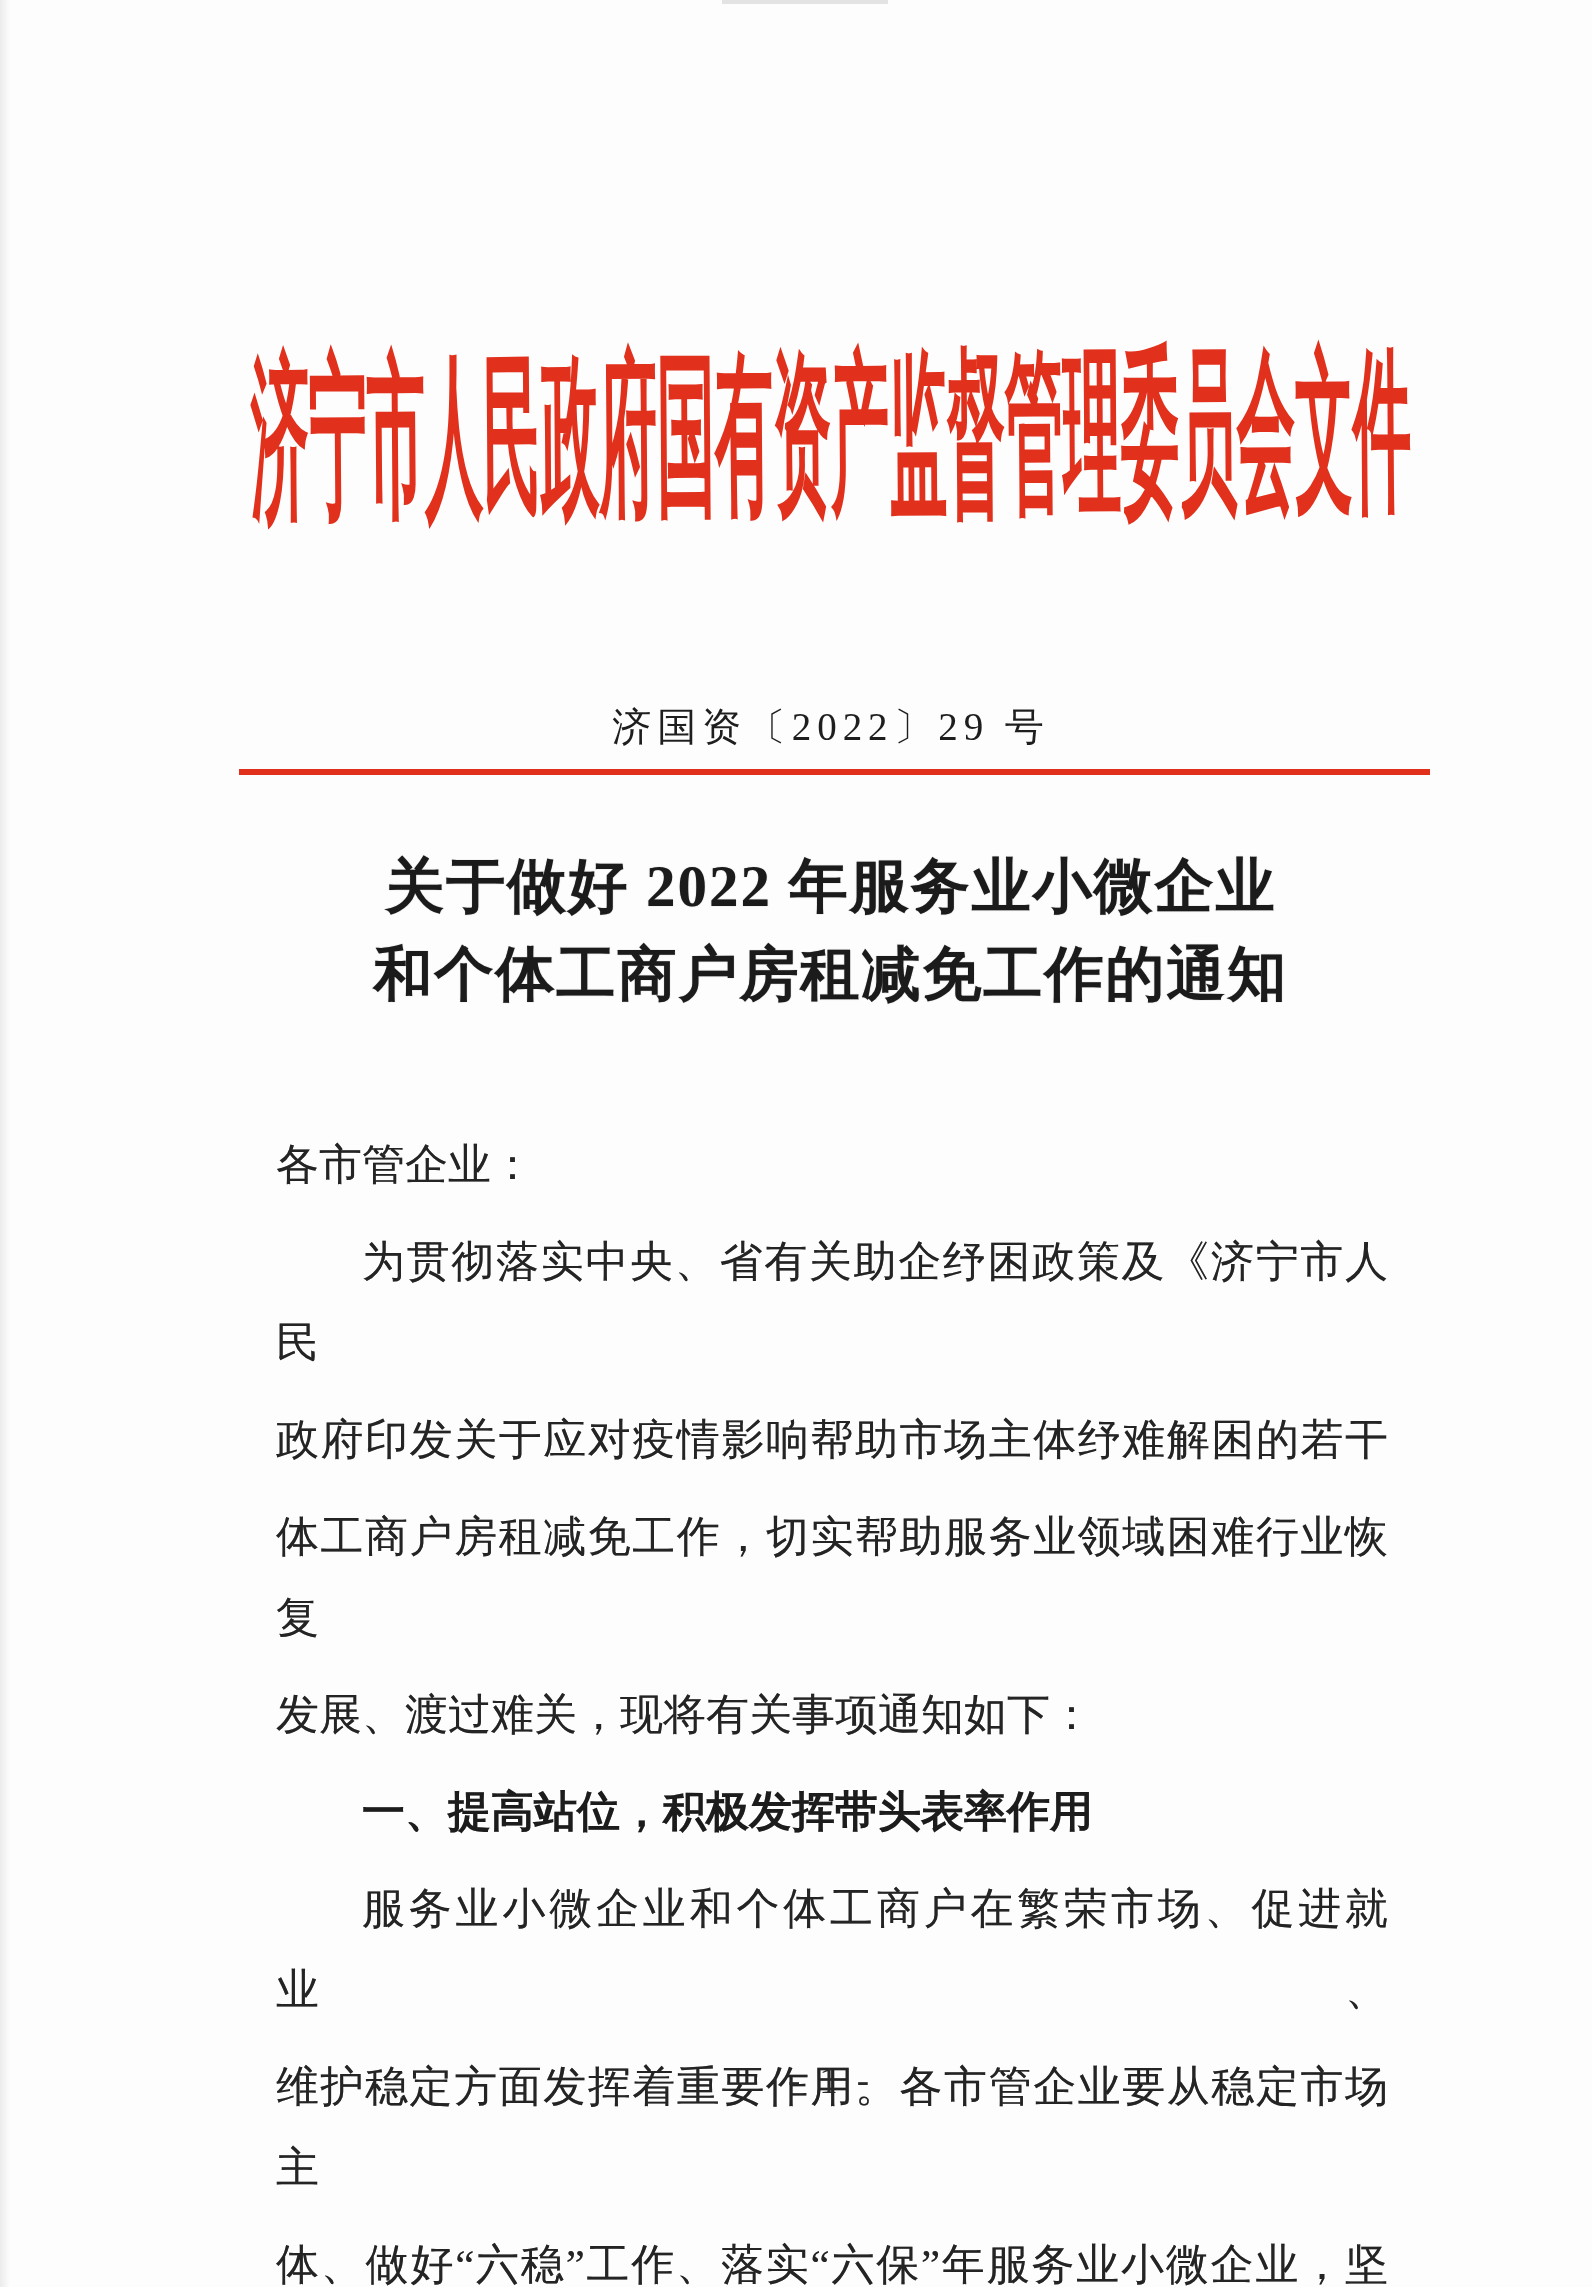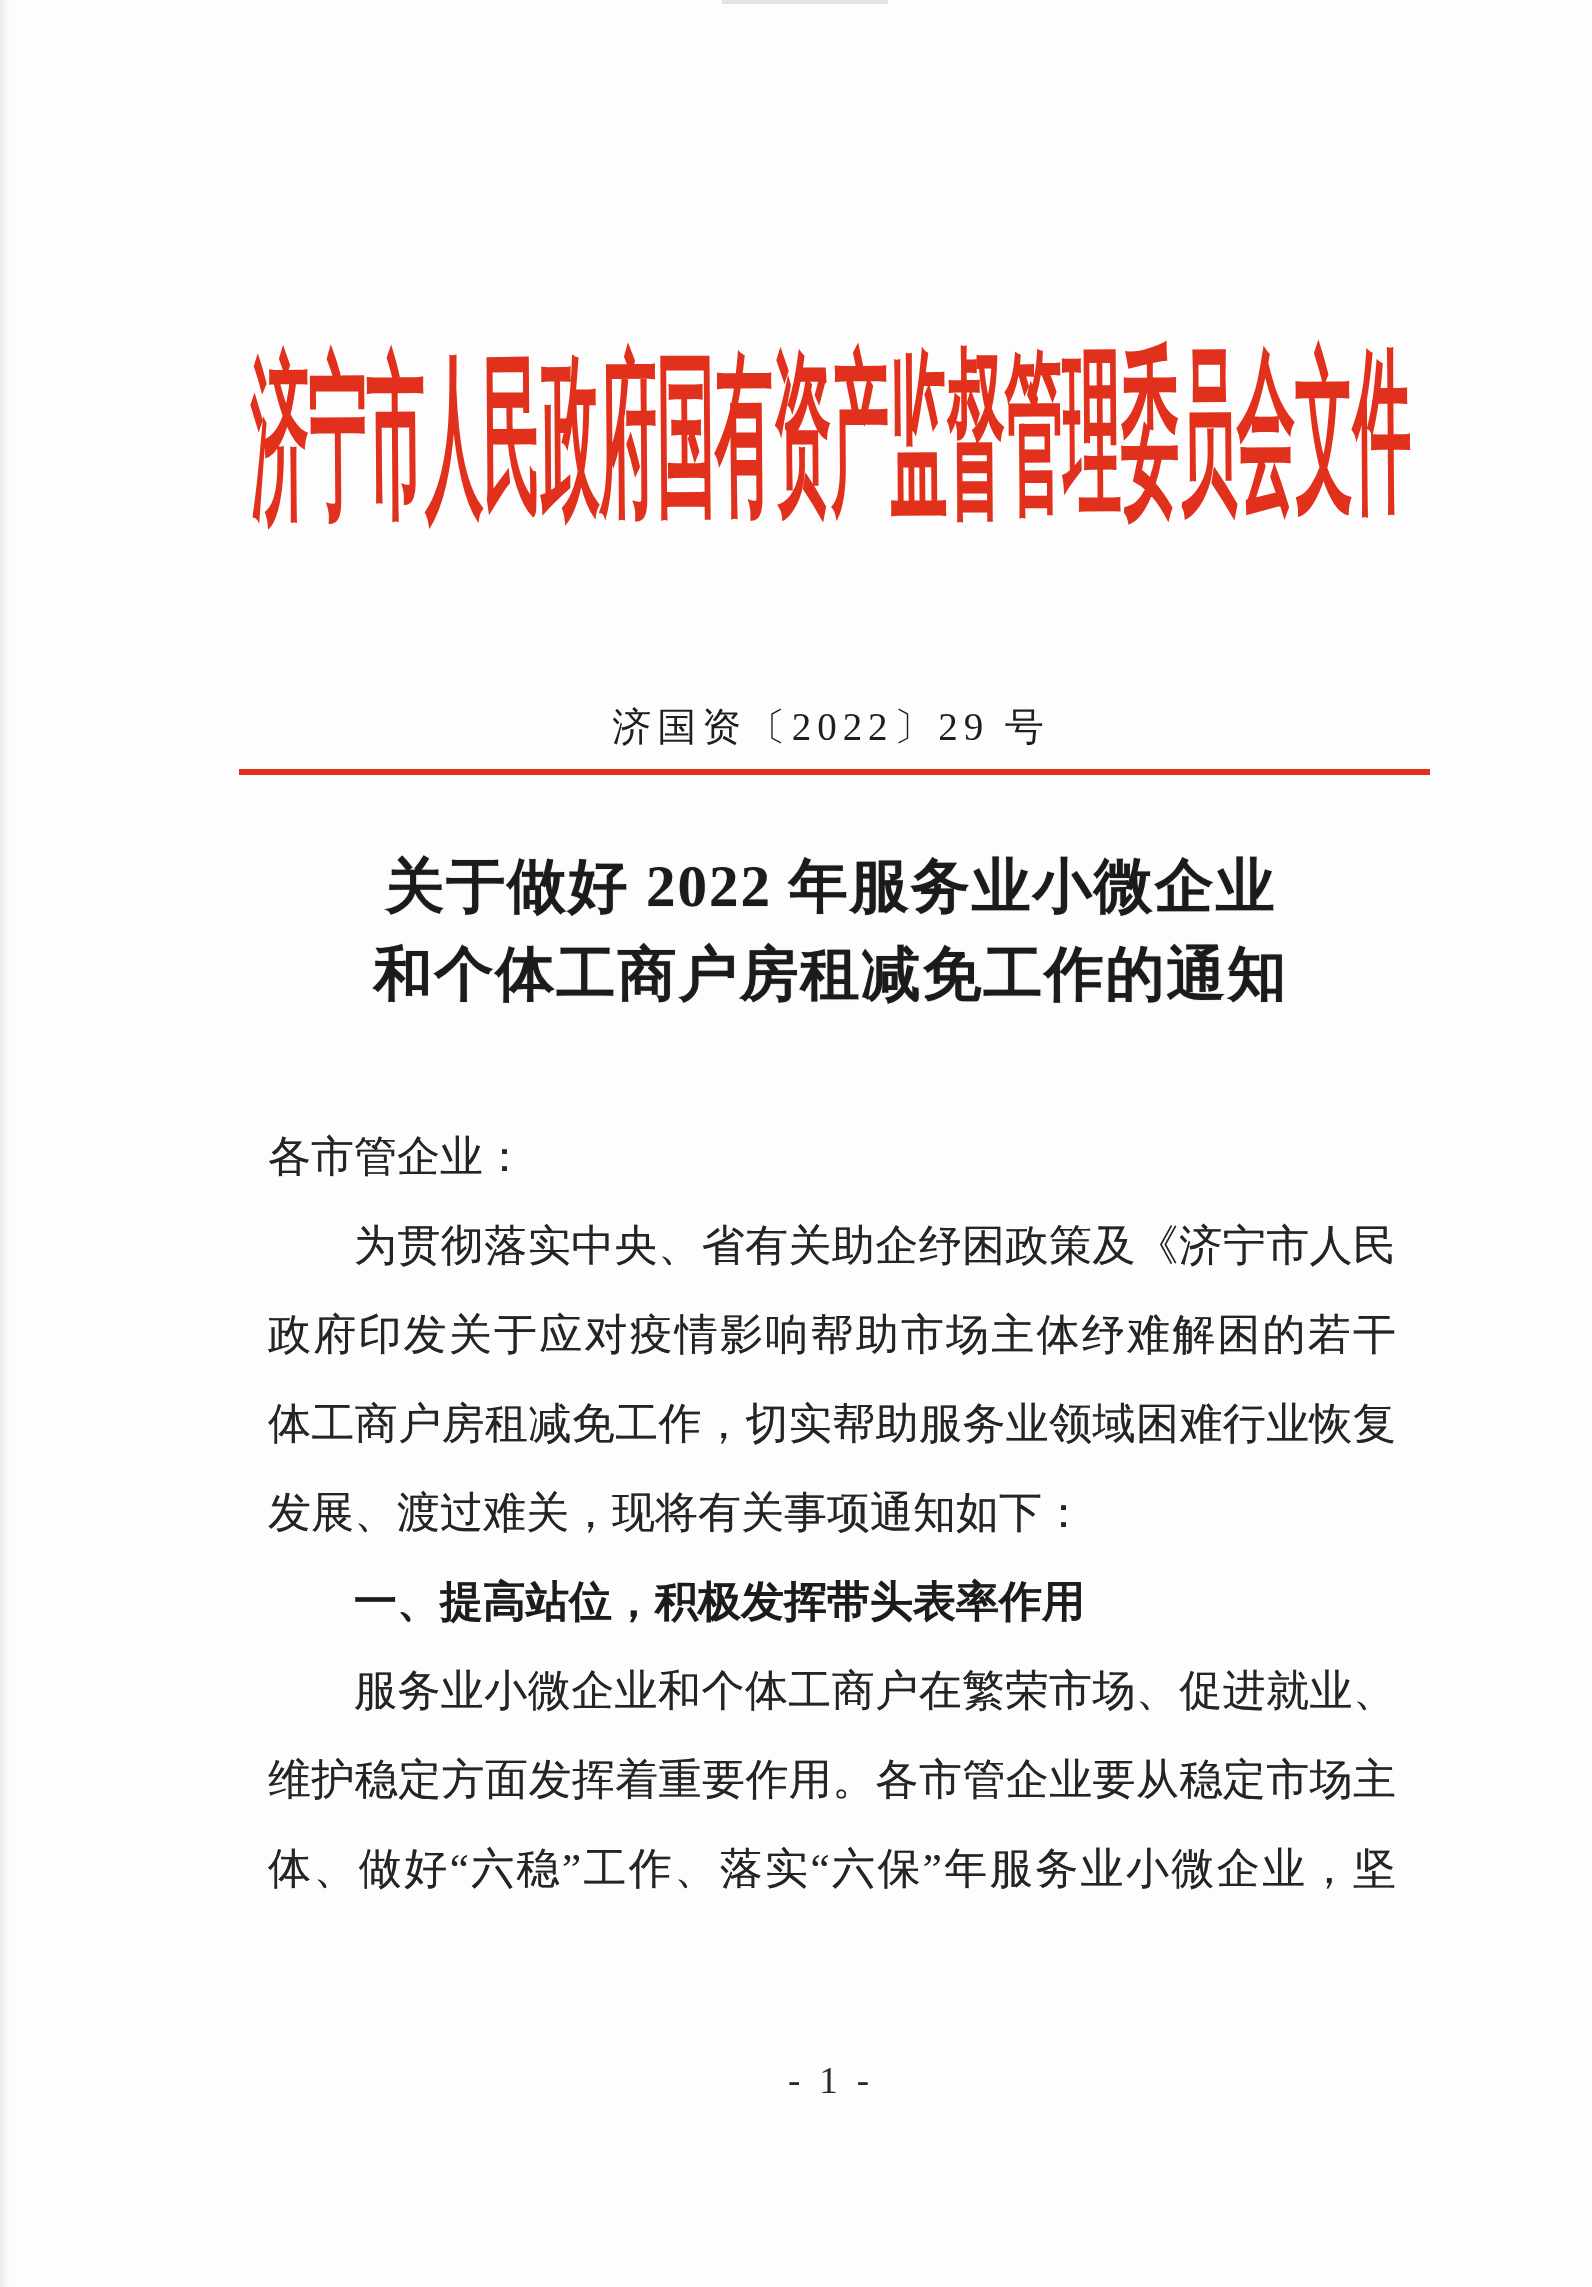--- a/index.html
+++ b/index.html
@@ -98,21 +98,21 @@
   .body-block {
     position: absolute;
     top: 1108px;
     left: 260px;
     width: 1144px;
     font-size: 43px;
     line-height: 81px;
     color: #242424;
     text-shadow: 0 0 0.6px rgba(40,40,40,0.5);
   }
-  .body-block p { margin: 8px; padding: 0; }
+  .body-block p { margin: 16px; padding: 0; }
   .indent { text-indent: 86px; }
   .just { text-align: justify; text-align-last: justify; }
   .heading {
     font-family: "Liberation Sans", "DejaVu Sans", sans-serif;
     font-weight: 700;
     color: #1c1c1c;
   }
 
   .page-number {
     position: absolute;

